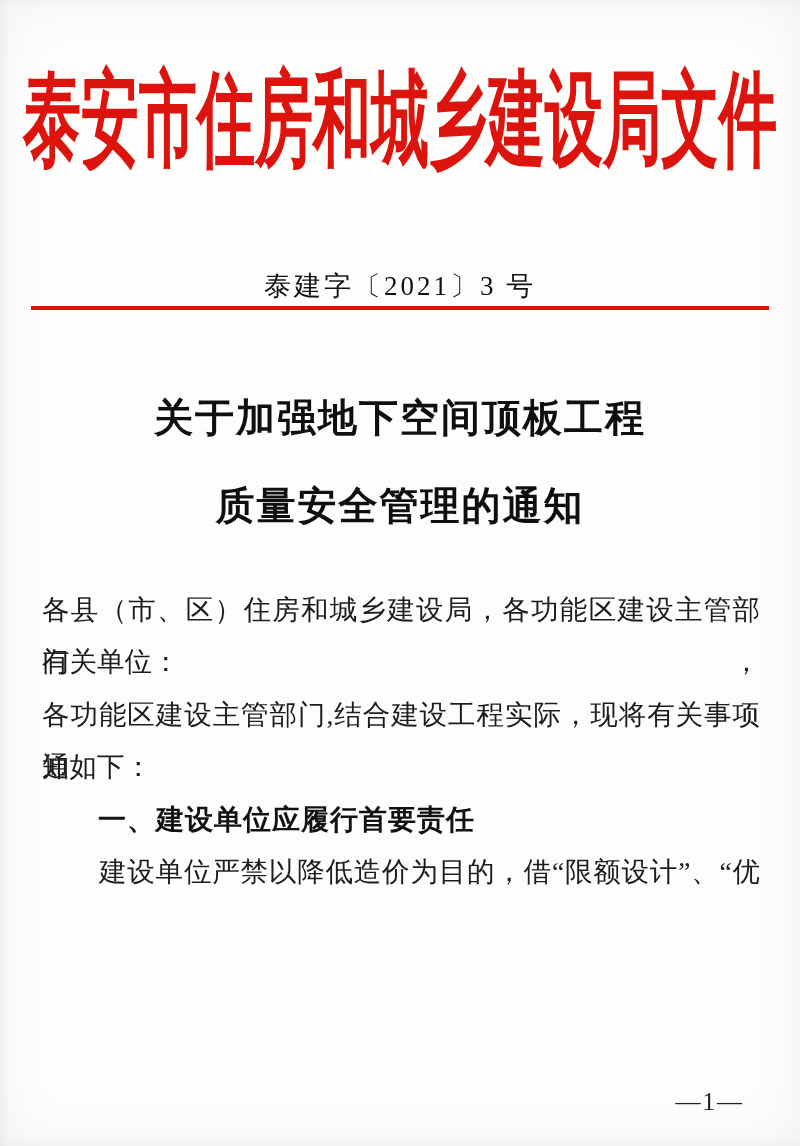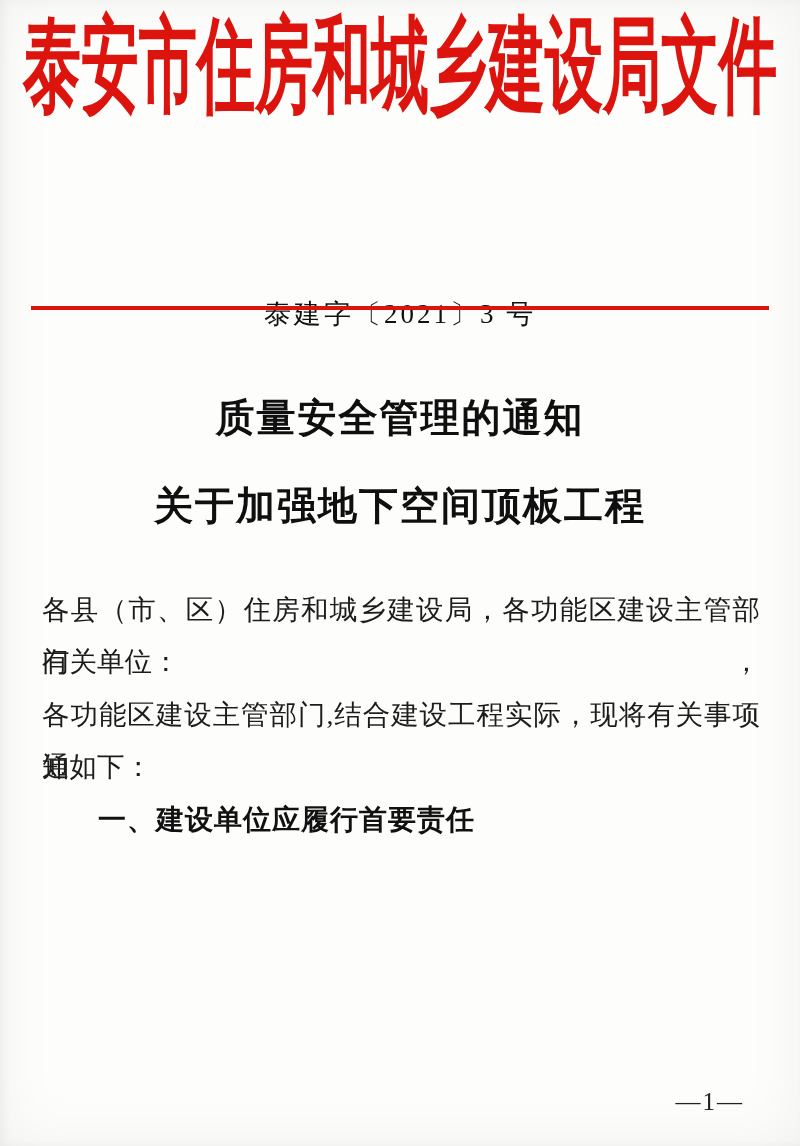--- a/index.html
+++ b/index.html
@@ -13,40 +13,39 @@
     background: #fdfdfb;
     overflow: hidden;
     box-shadow: inset 0 0 60px rgba(0,0,0,0.05), inset 4px 0 10px rgba(0,0,0,0.04);
     font-family: "Liberation Serif", "DejaVu Serif", serif;
     color: var(--ink);
   }
   .org-title-wrap {
     position: absolute;
     top: 28px; left: 0;
     width: 100%; height: 132px;
-    display: flex; align-items: flex-start; justify-content: center;
+    display: flex; align-items: flex-end; justify-content: center;
   }
   .org-title {
     font-size: 58px;
     font-weight: 900;
     color: var(--red);
     white-space: nowrap;
     transform: scaleY(1.8);
     transform-origin: center;
     letter-spacing: 0px;
   }
   .doc-number {
     position: absolute;
     top: 268px; left: 0;
     width: 100%;
     text-align: center;
     font-size: 27px;
     letter-spacing: 3px;
     color: #111;
-    margin-top: 28px;
   }
   .red-line {
     position: absolute;
     top: 306px; left: 31px;
     width: 738px; height: 4px;
     background: var(--red);
   }
   .doc-title {
     position: absolute;
     top: 374px; left: 0;
@@ -102,27 +101,28 @@
 
   <div class="org-title-wrap">
     <div class="org-title">泰安市住房和城乡建设局文件</div>
   </div>
 
   <div class="doc-number">泰建字〔2021〕3 号</div>
 
   <div class="red-line"></div>
 
   <div class="doc-title">
+    <div class="t-line">关于加强地下空间顶板工程</div>
     <div class="t-line">质量安全管理的通知</div>
-    <div class="t-line">关于加强地下空间顶板工程</div>
   </div>
 
   <div class="body-text">
     <div class="line full">各县（市、区）住房和城乡建设局，各功能区建设主管部门，</div>
     <div class="line">有关单位：</div>
     <div class="line full">各功能区建设主管部门,结合建设工程实际，现将有关事项通</div>
     <div class="line">知如下：</div>
     <div class="line heading">一、建设单位应履行首要责任</div>
+    <div class="line full indent">建设单位严禁以降低造价为目的，借“限额设计”、“优</div>
   </div>
 
   <div class="page-number">—1—</div>
 
 </div>
 
 </body></html>

